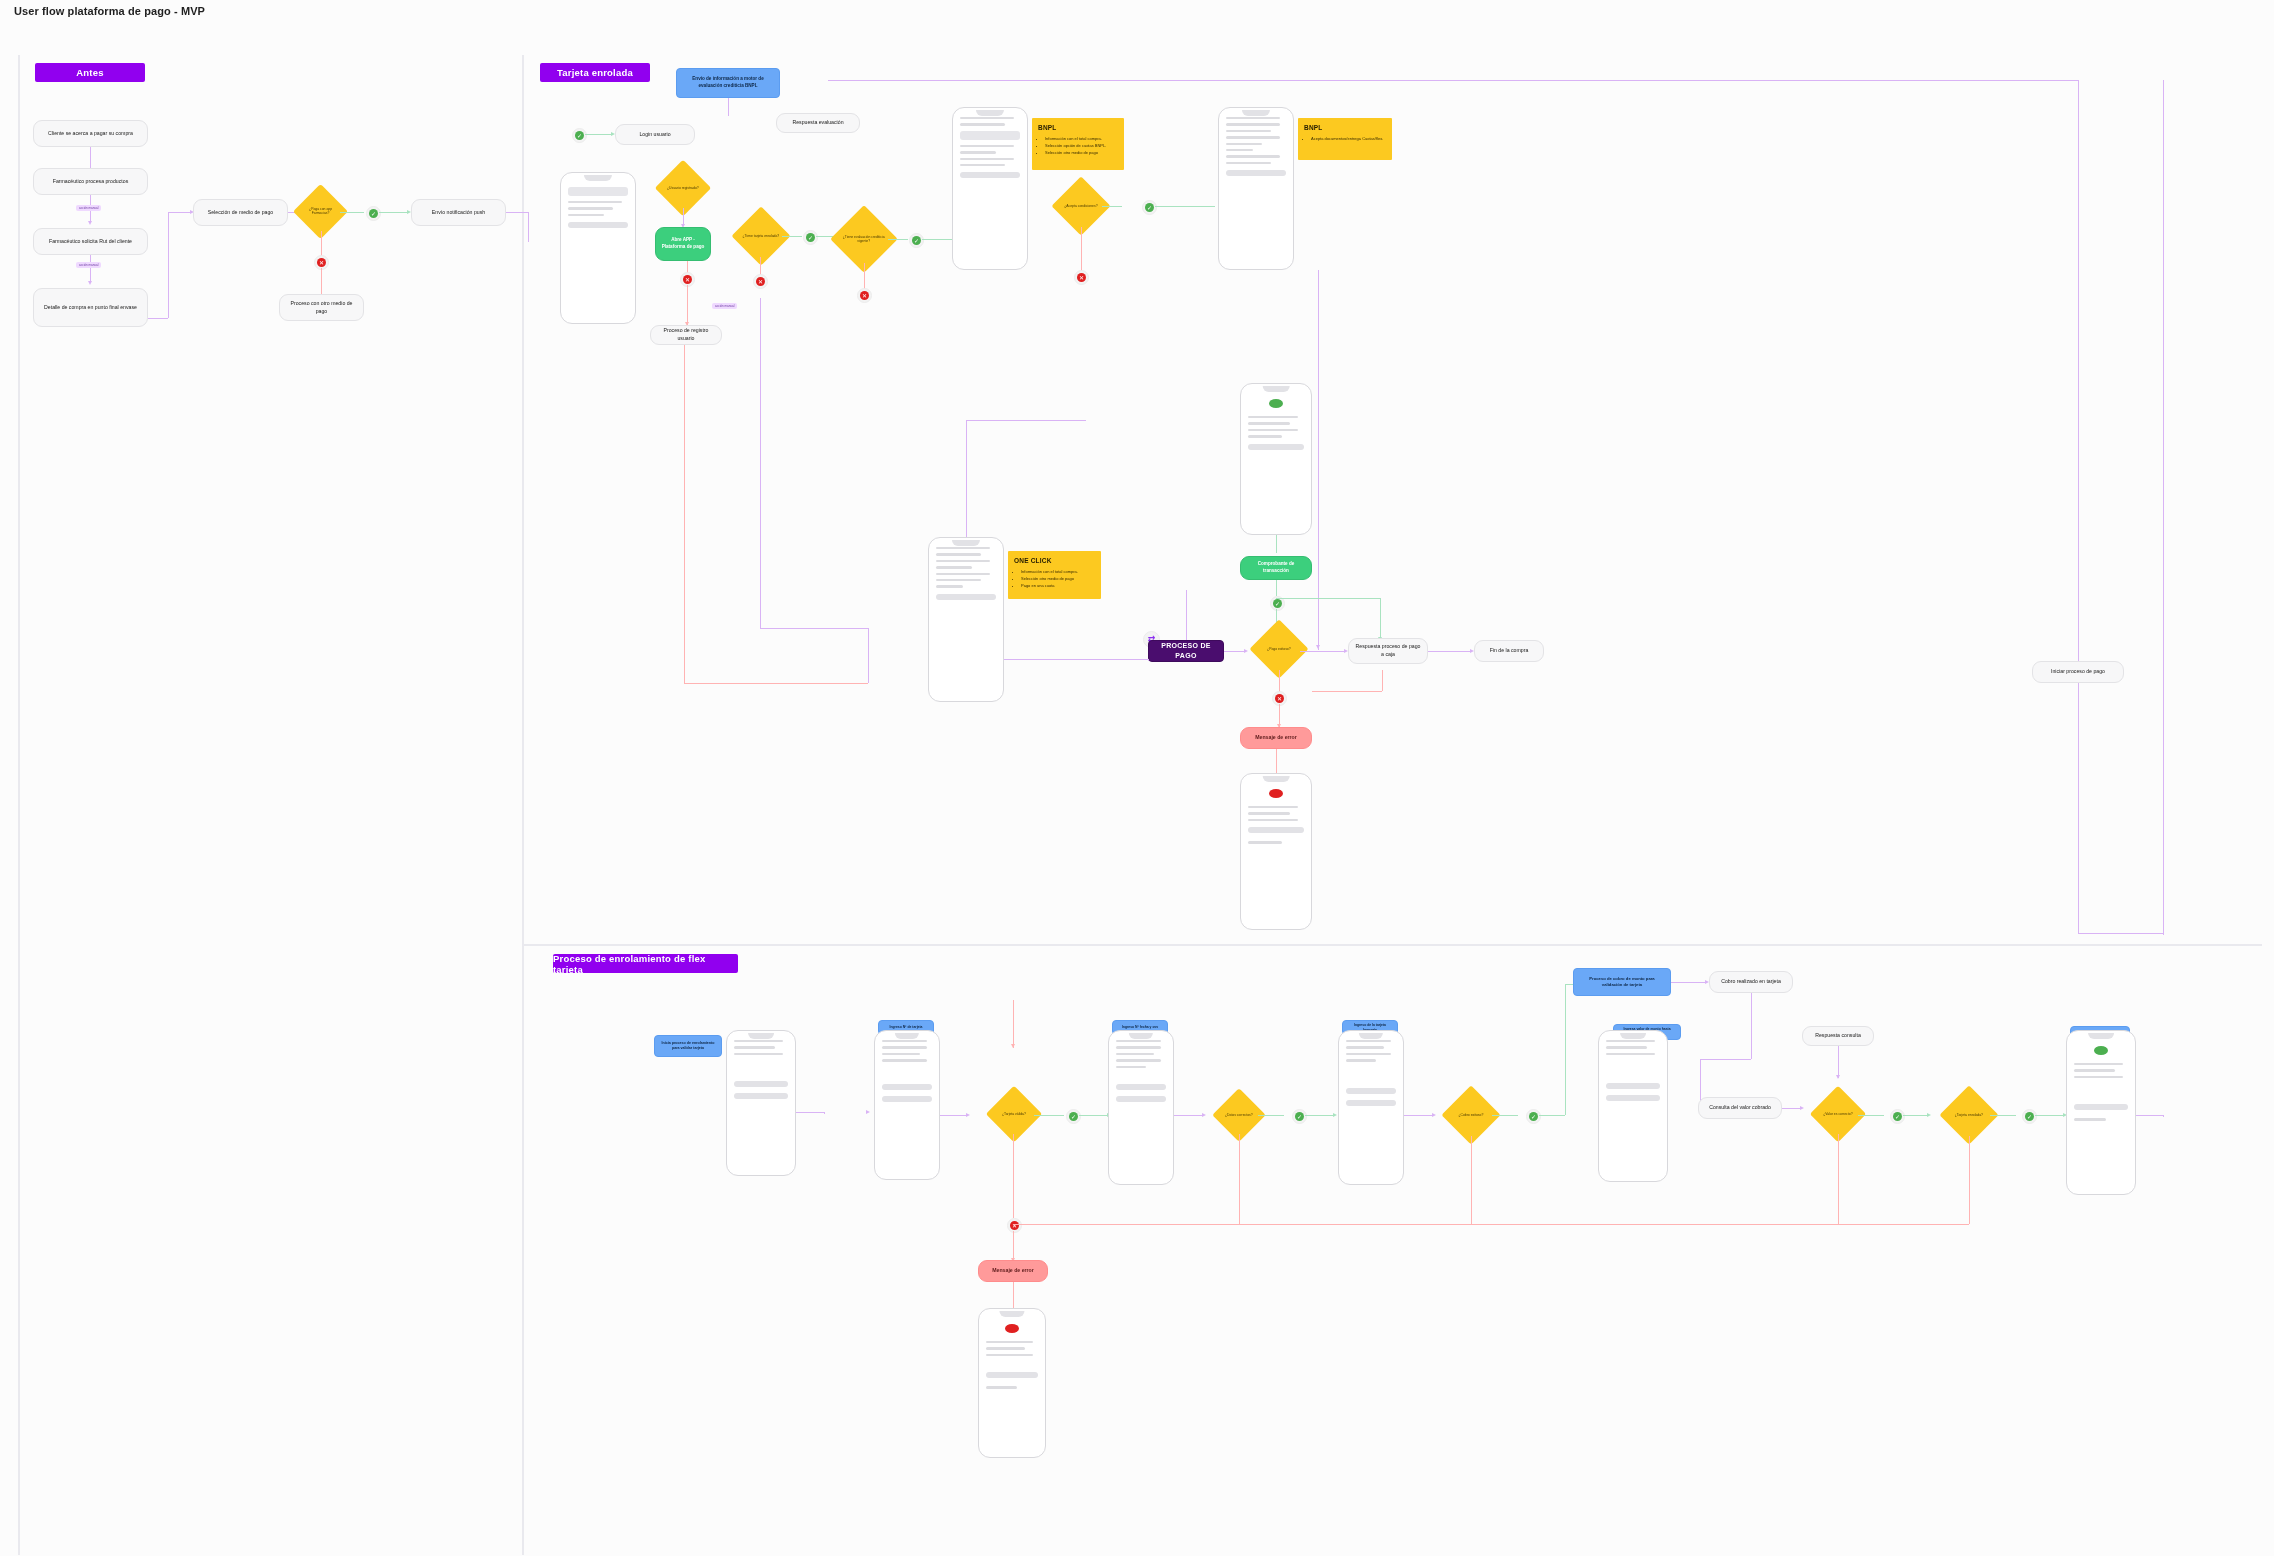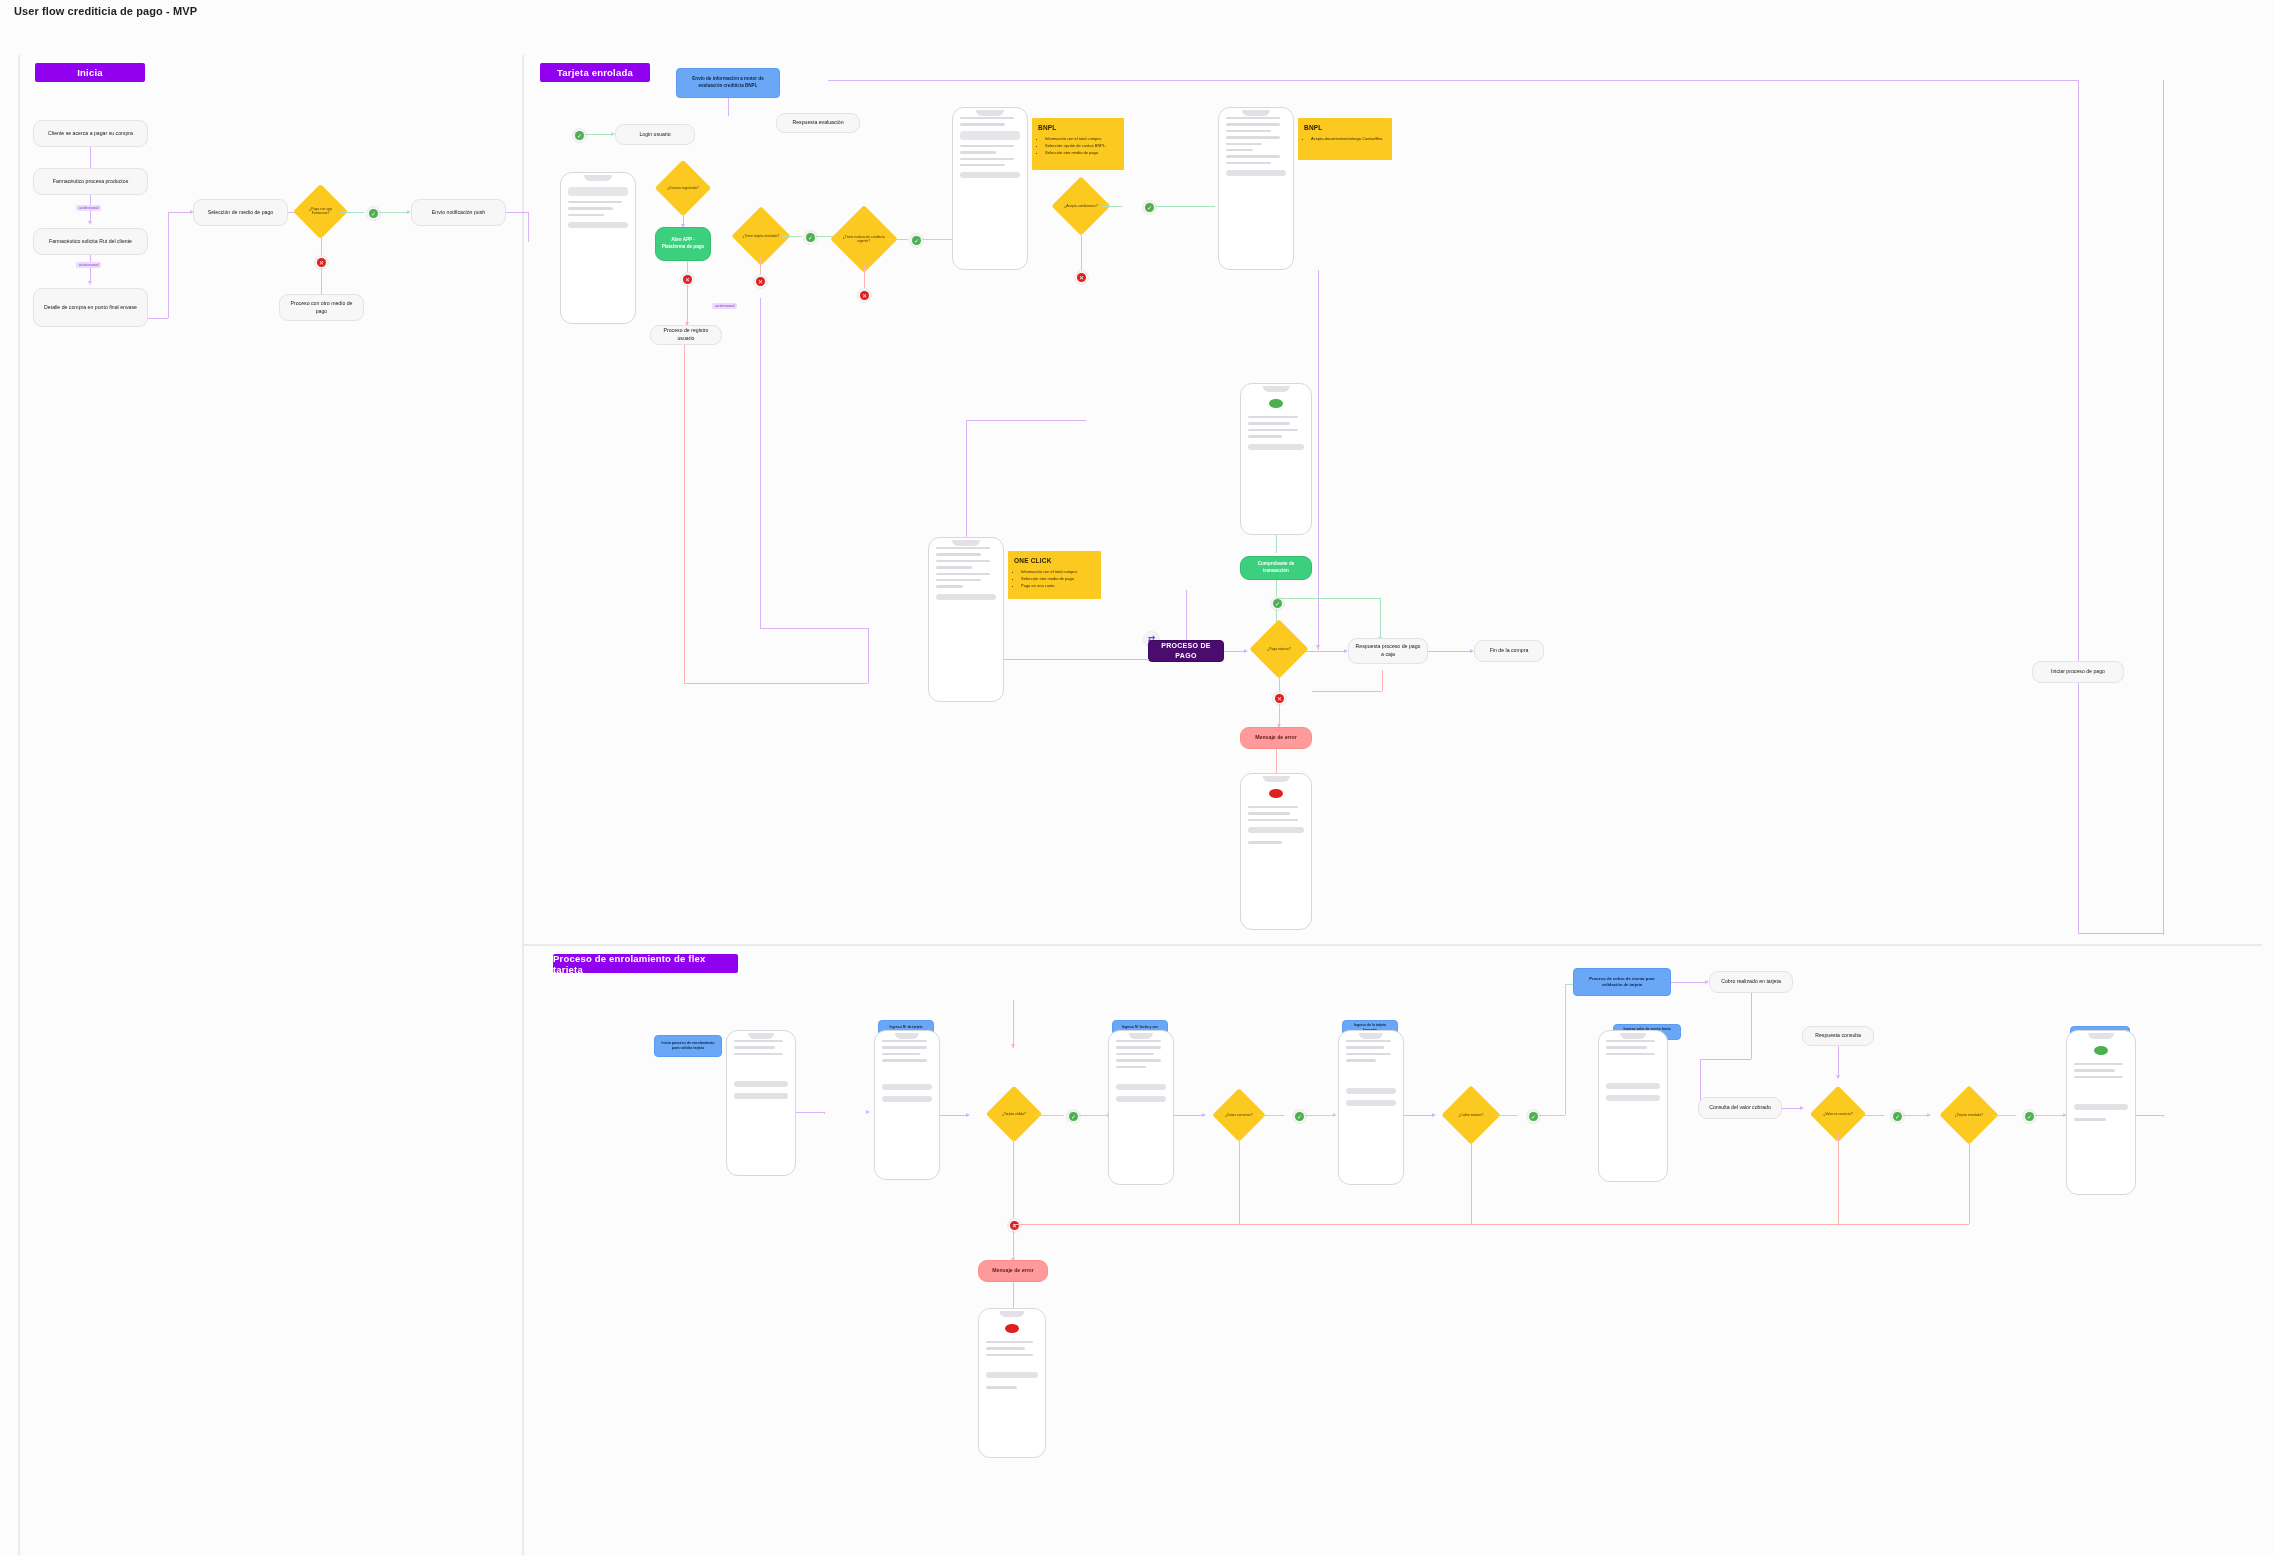--- a/index.html
+++ b/index.html
@@ -70,28 +70,28 @@
   .arw.d{border-left:2.5px solid transparent;border-right:2.5px solid transparent;border-top:4px solid #d9b3f5;}
   .arw.r.g{border-left-color:#a9e3c0;} .arw.d.g{border-top-color:#a9e3c0;} .arw.d.rr{border-top-color:#ffb3b3;}
 
   .elabel{position:absolute;background:#efd9ff;color:#6c3ba0;font-size:3px;padding:1px 3px;border-radius:2px;}
 </style>
 </head>
 <body>
 
 <div id="canvas">
 
-  <div class="page-title">User flow crediticia de pago - MVP</div>
+  <div class="page-title">User flow plataforma de pago - MVP</div>
 
   <div class="lane" style="left:18px;top:55px;height:1500px;"></div>
   <div class="lane" style="left:522px;top:55px;height:890px;"></div>
   <div class="lane" style="left:522px;top:945px;height:610px;"></div>
   <div class="lane-top" style="left:522px;top:944px;width:1740px;"></div>
 
-  <div class="chip" style="left:35px;top:63px;width:110px;height:19px;">Inicia</div>
+  <div class="chip" style="left:35px;top:63px;width:110px;height:19px;">Antes</div>
   <div class="chip" style="left:540px;top:63px;width:110px;height:19px;">Tarjeta enrolada</div>
   <div class="chip" style="left:553px;top:954px;width:185px;height:19px;">Proceso de enrolamiento de flex tarjeta</div>
 
   <div class="node" style="left:33px;top:120px;width:115px;height:27px;">Cliente se acerca a pagar su compra</div>
   <div class="e v" style="left:90px;top:147px;height:23px;"></div>
   <div class="arw d" style="left:88px;top:168px;"></div>
 
   <div class="node" style="left:33px;top:168px;width:115px;height:27px;">Farmacéutico procesa productos</div>
   <div class="e v" style="left:90px;top:195px;height:28px;"></div>
   <div class="elabel" style="left:76px;top:205px;">acción manual</div>

